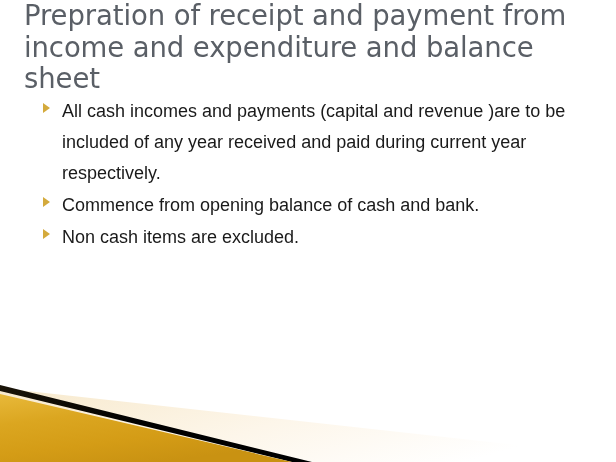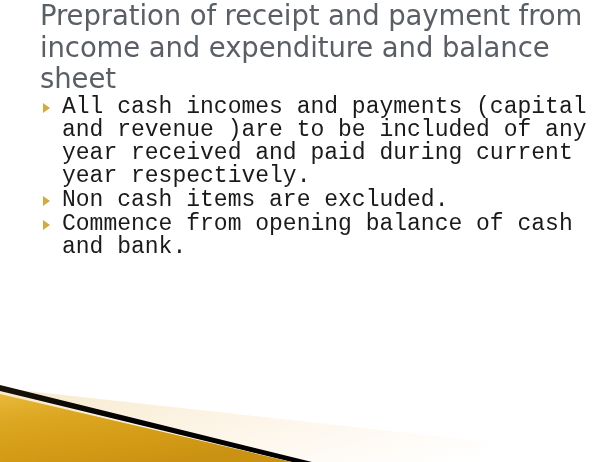--- a/index.html
+++ b/index.html
@@ -13,21 +13,21 @@
     width: 616px;
     height: 462px;
     background: #ffffff;
     overflow: hidden;
     font-family: "DejaVu Sans", sans-serif;
   }
 
   
   #title {
     position: absolute;
-    left: 40px;
+    left: 24px;
     top: 0px;
     width: 566px;
     margin: 0;
     font-family: "DejaVu Sans", sans-serif;
     font-size: 27.5px;
     line-height: 31.5px;
     font-weight: 400;
     color: #5a5f66;
     letter-spacing: -0.1px;
     z-index: 1;
@@ -42,23 +42,23 @@
     margin: 0;
     padding: 0;
     list-style: none;
     z-index: 2;
   }
 
   .bullet-item {
     position: relative;
     padding-left: 22px;
     margin: 0 0 1px 0;
-    font-family: Liberation Mono, monospace;
-    font-size: 23px;
-    line-height: 23px;
+    font-family: Liberation Sans, sans-serif;
+    font-size: 18px;
+    line-height: 31px;
     color: #1a1a1a;
   }
 
   .bullet-marker {
     position: absolute;
     left: 3px;
     top: 7px;
     width: 0;
     height: 0;
     border-style: solid;
@@ -117,24 +117,24 @@
 
   <ul id="body-list">
 
     <li class="bullet-item">
       <span class="bullet-marker"></span>
       <span class="bullet-text">All cash incomes and payments (capital and revenue )are to be included of any year received and paid during current year respectively.</span>
     </li>
 
     <li class="bullet-item">
       <span class="bullet-marker"></span>
-      <span class="bullet-text">Non cash items are excluded.</span>
+      <span class="bullet-text">Commence from opening balance of cash and bank.</span>
     </li>
 
     <li class="bullet-item">
       <span class="bullet-marker"></span>
-      <span class="bullet-text">Commence from opening balance of cash and bank.</span>
+      <span class="bullet-text">Non cash items are excluded.</span>
     </li>
 
 
   </ul>
 
 </div>
 
 </body></html>

